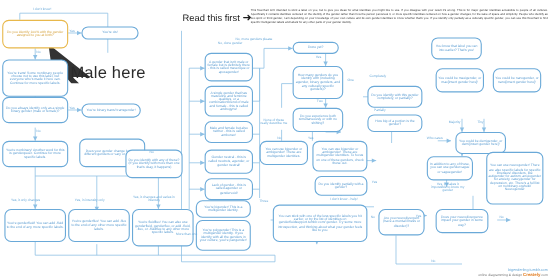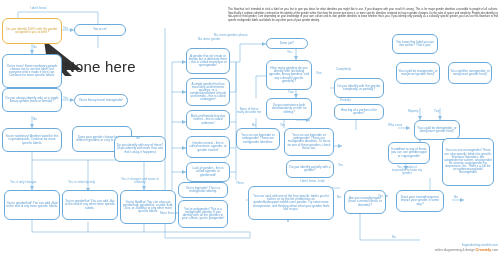--- a/index.html
+++ b/index.html
@@ -121,21 +121,25 @@
       <polygon points="262,200 258,198 258,202"></polygon>
       <polygon points="406,170 404,166 408,166"></polygon>
       <polygon points="288,222 286,218 290,218"></polygon>
     </g>
   </svg>
 
   <svg class="arrow-big" viewBox="0 0 46 40">
     <polygon points="2,4 40,34 24,34 30,40 23,40 17,33 6,33" fill="#333"></polygon>
   </svg>
 
-  <div id="start-here">None here</div>
+  <div id="start-here">Male here</div>
+  <div id="read-first">
+    <span>Read this first</span>
+    <span style="font-size:10px">➜</span>
+  </div>
   <div id="intro">This flowchart isn't intended to stick a label on you, but to give you ideas for what identities you might like to use. If you disagree with your result it's wrong. This is for major gender identities accessible to people of all cultures. Specifically it contains identities centered on the identity of the gender rather than how the person perceives it, or more specific identities centered on how a gender changes, for the sake of space and simplicity. People who identify as two-spirit or third gender, I am depending on your knowledge of your own culture and its own gender identities to know whether that's you. If you identify only partially as a culturally specific gender, you can use this flowchart to find specific multigender labels and labels for any other parts of your gender identity.</div>
 
   <div class="node start-node" style="left:2px;top:18px;width:60px;height:26px;font-size:3.1px">
     <span>Do you identify 100% with the gender assigned to you at birth?</span>
     </div>
   <div class="node pill" style="left:74px;top:24px;width:52px;height:12px;font-size:3.1px">
     <span>You're cis!</span>
     </div>
   <div class="node" style="left:2px;top:54px;width:60px;height:34px;font-size:3.1px">
     <span>You're trans! Some nonbinary people choose not to use this label, but everyone who's made it here can. Continue for more specific labels.</span>

